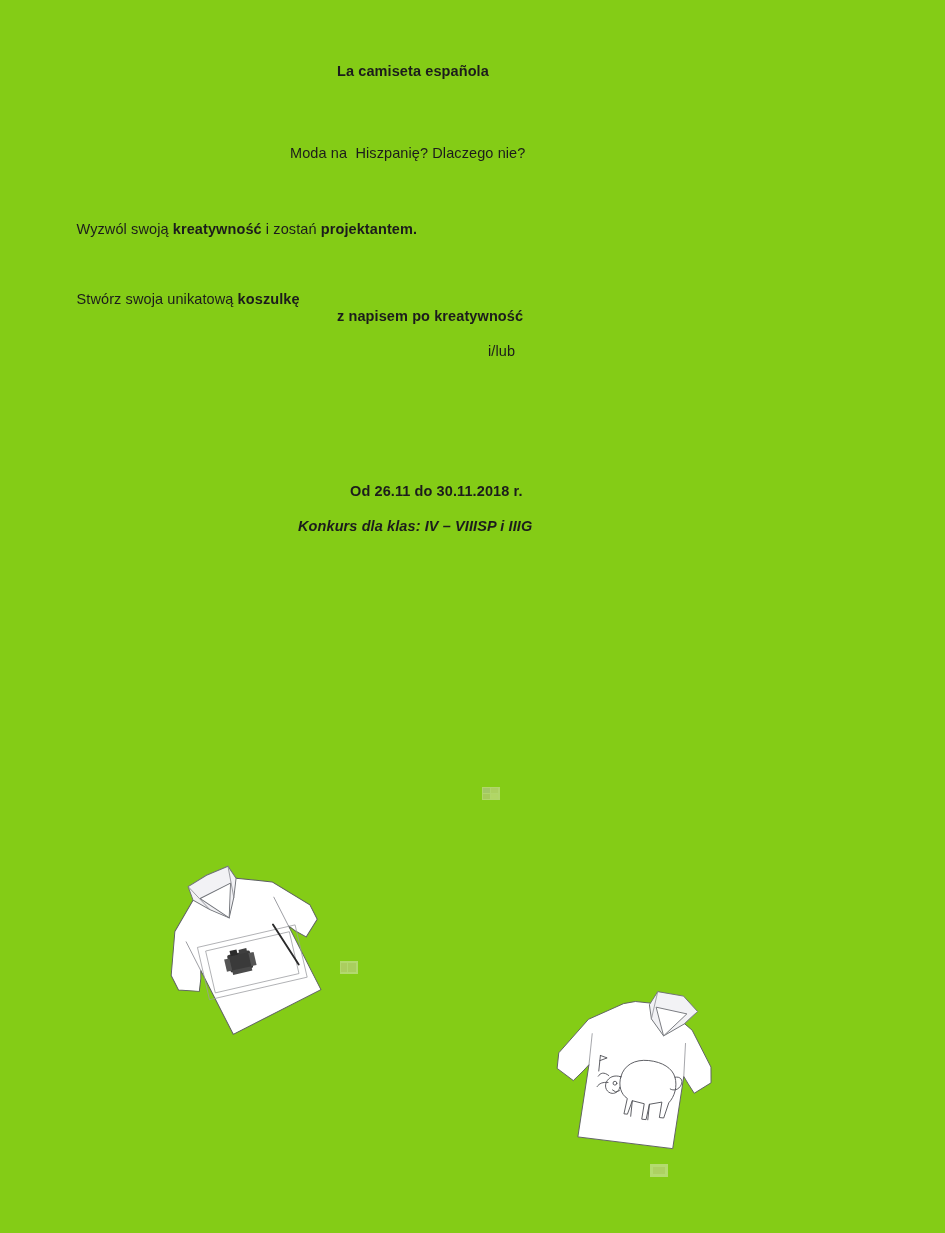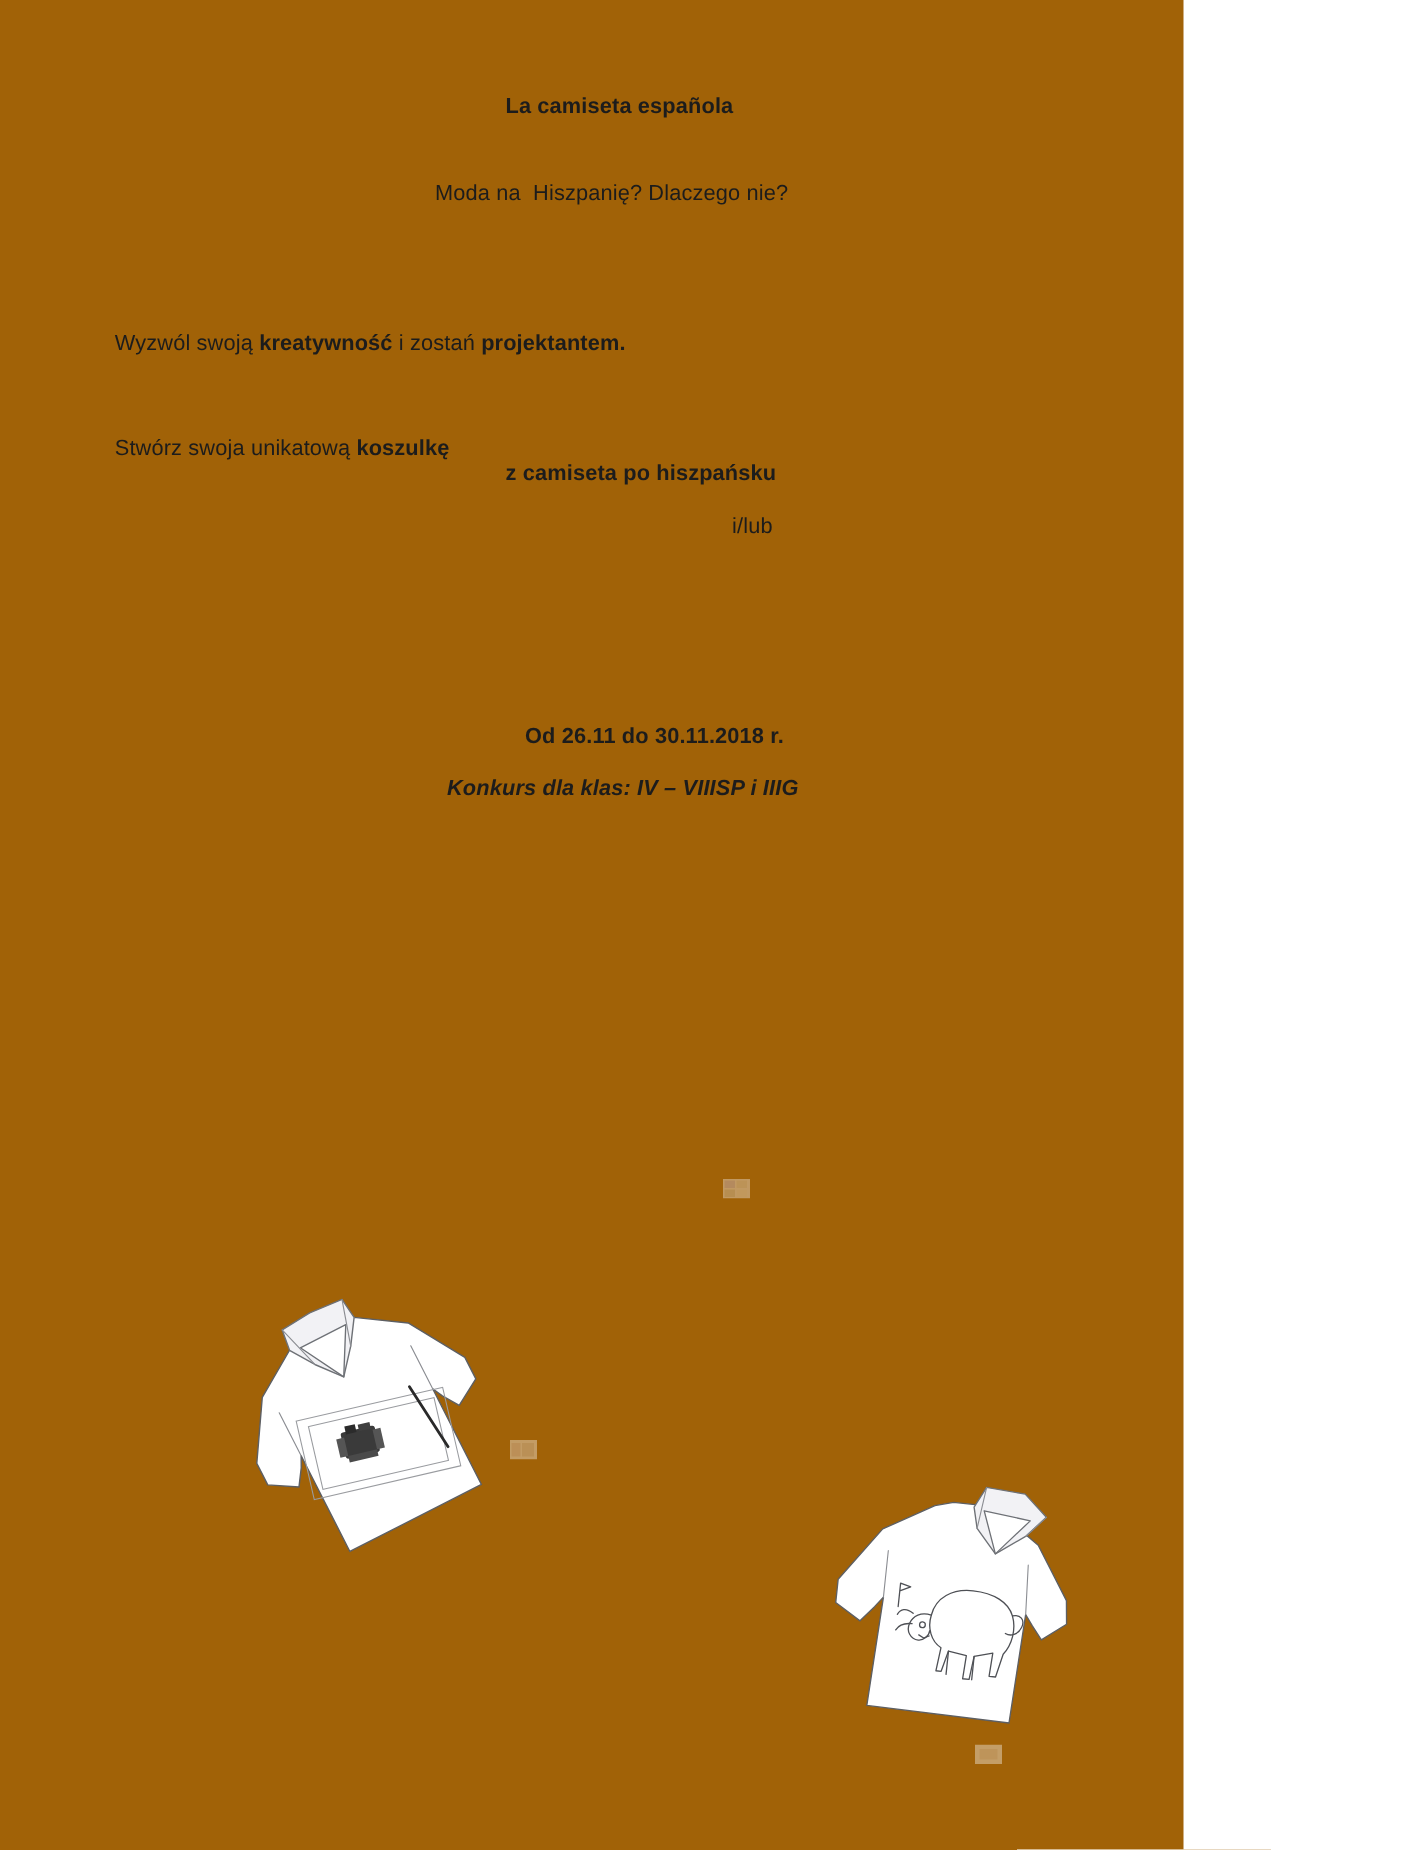--- a/index.html
+++ b/index.html
@@ -6,23 +6,23 @@
     margin: 0;
     padding: 0;
     background: #ffffff;
   }
   body {
     font-family: "Liberation Sans", sans-serif;
     color: #1a1a1a;
   }
   .page {
     position: relative;
-    width: 789px;
+    width: 945px;
     height: 1233px;
-    background: #a16207;
+    background: #84cc16;
     overflow: hidden;
   }
 
   
   .tx {
     position: absolute;
     font-size: 14.5px;
     line-height: 1.25;
     color: #1c1c1c;
     white-space: pre;
@@ -102,31 +102,31 @@
     filter: blur(0.4px);
   }
 </style>
 </head>
 <body>
 
 <div class="page">
 
   <div class="tx title" style="left:337px; top:62px;">La camiseta española</div>
 
-  <div class="tx" style="left:290px; top:120px;">Moda na  Hiszpanię? Dlaczego nie?</div>
+  <div class="tx" style="left:290px; top:144px;">Moda na  Hiszpanię? Dlaczego nie?</div>
 
   <div class="tx" style="left:60px; top:202px;">
     <span>Wyzwól swoją </span><span class="b">kreatywność</span><span> i zostań </span><span class="b">projektantem.</span>
   </div>
 
   <div class="tx" style="left:60px; top:272px;">
     <span>Stwórz swoja unikatową </span><span class="b">koszulkę</span>
   </div>
 
-  <div class="tx b" style="left:337px; top:307px;">z camiseta po hiszpańsku</div>
+  <div class="tx b" style="left:337px; top:307px;">z napisem po kreatywność</div>
 
   <div class="tx" style="left:488px; top:342px;">i/lub</div>
 
 
 
   <div class="tx b" style="left:316px; top:482px;margin-left:34px;">Od 26.11 do 30.11.2018 r.</div>
 
   <div class="tx b" style="left:298px; top:517px;font-style:italic;">Konkurs dla klas: IV – VIIISP i IIIG</div>
 
   <div class="artifact" style="left:482px; top:786px; width:18px; height:13px;">

